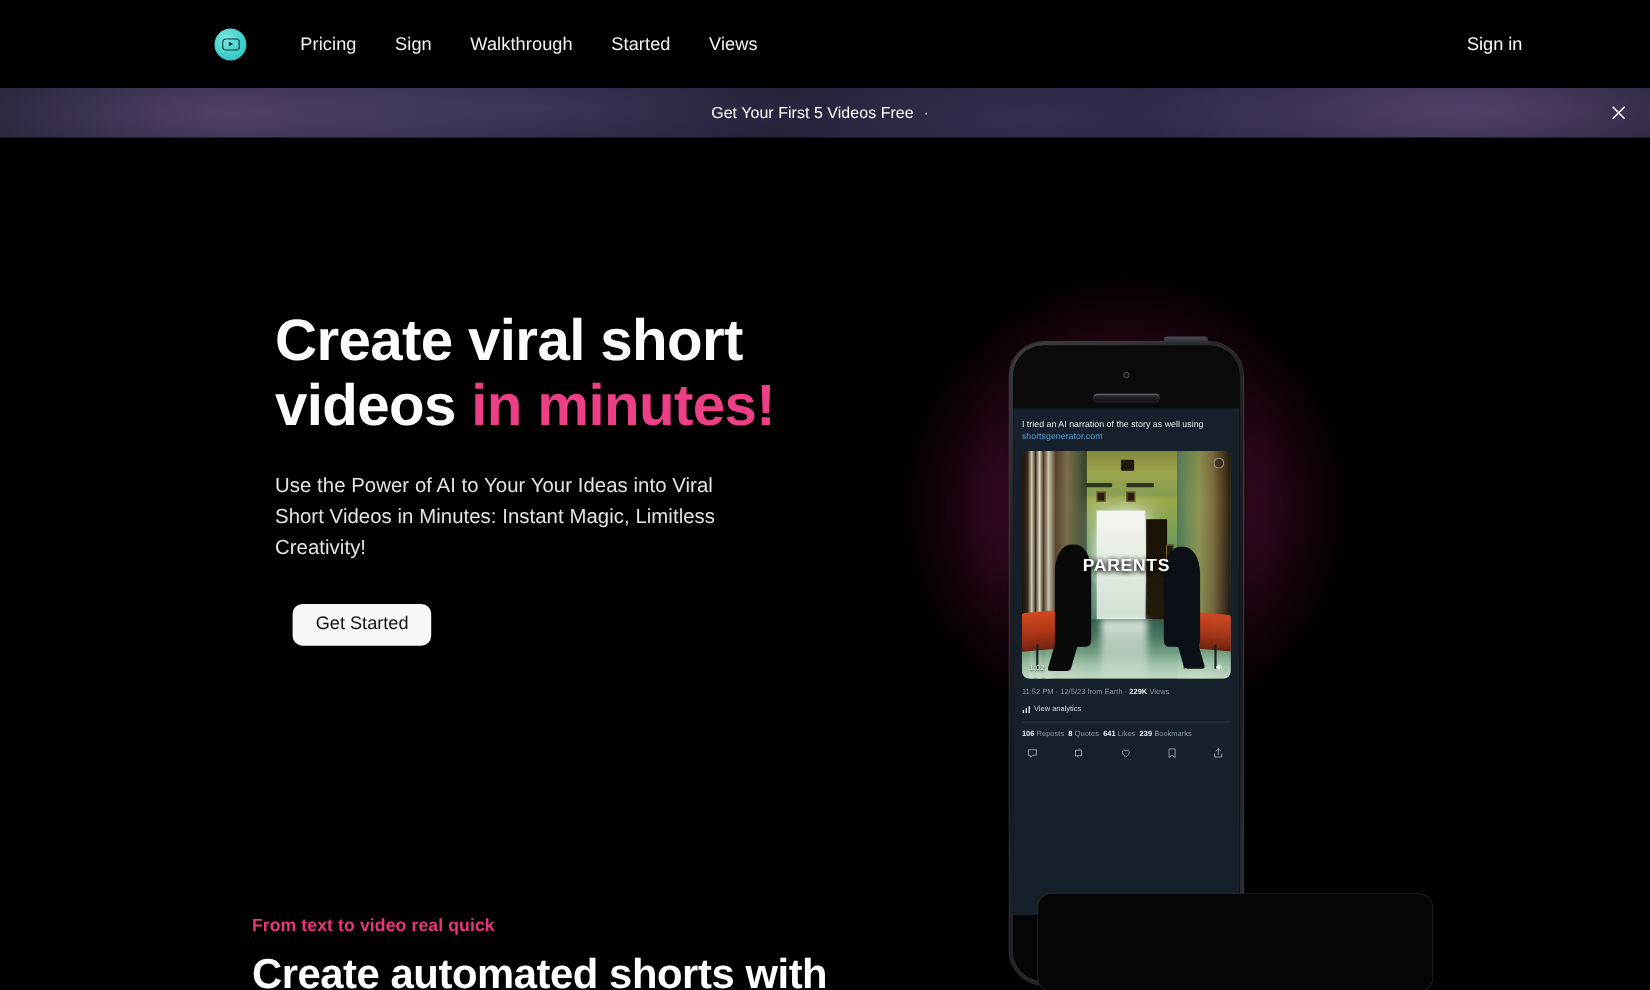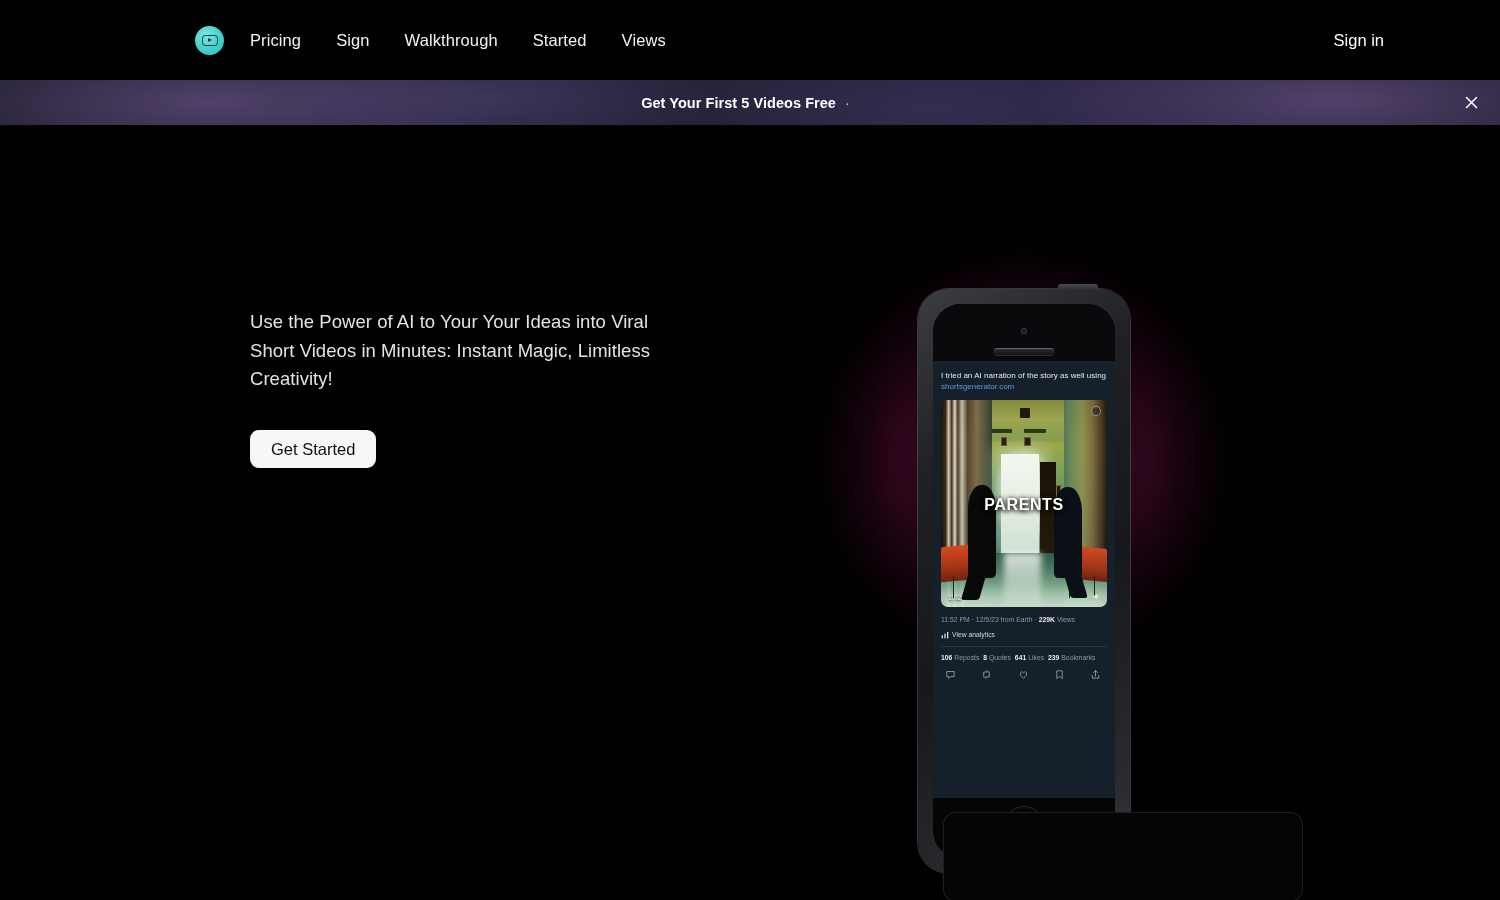--- a/index.html
+++ b/index.html
@@ -27,42 +27,42 @@
     border:1.6px solid #0a3a3c;
     display:flex; align-items:center; justify-content:center;
   }
   .logo-glyph::after {
     content:""; width:0; height:0;
     border-left:4px solid #0a3a3c;
     border-top:2.6px solid transparent;
     border-bottom:2.6px solid transparent;
     margin-left:1.4px;
   }
-  .nav-links { display:flex; align-items:center; margin-left:26px; gap:35px; }
+  .nav-links { display:flex; align-items:center; margin-left:49px; gap:35px; }
   .nav-link {
     color:#f2f2f4; font-size:16.5px; letter-spacing:.1px;
     white-space:nowrap; cursor:pointer;
   }
   .nav-right { margin-left:auto; margin-right:116px; }
   .signin { color:#fff; font-size:16.5px; cursor:pointer; white-space:nowrap; }
 
   
   .banner {
     position:absolute; top:80px; left:0; width:1500px; height:45px;
     display:flex; align-items:center; justify-content:center;
     background:
       radial-gradient(ellipse 420px 90px at 14% 50%, rgba(120,96,150,.50), rgba(120,96,150,0) 72%),
       radial-gradient(ellipse 300px 80px at 33% 40%, rgba(86,78,128,.42), rgba(86,78,128,0) 75%),
       radial-gradient(ellipse 360px 90px at 62% 60%, rgba(70,64,110,.38), rgba(70,64,110,0) 75%),
       radial-gradient(ellipse 430px 95px at 89% 45%, rgba(126,100,158,.48), rgba(126,100,158,0) 72%),
       linear-gradient(90deg,#231f33 0%,#2a2440 22%,#262038 48%,#2b2442 75%,#241f34 100%);
     z-index:35; overflow:hidden;
   }
   .banner-inner { display:flex; align-items:baseline; gap:0; }
-  .banner-bold { color:#fff; font-size:14.5px; font-weight:bold; letter-spacing:.05px; }
+  .banner-bold { color:#fff; font-size:14.5px; font-weight:normal; letter-spacing:.05px; }
   .banner-dot { color:#cfcbd8; font-size:14.5px; margin:0 9px; }
   .banner-text { color:#ddd9e4; font-size:14.5px; }
   .banner-close {
     position:absolute; right:17px; top:50%; transform:translateY(-50%);
     width:24px; height:24px; display:flex; align-items:center; justify-content:center;
     cursor:pointer;
   }
   .banner-close svg { display:block; }
 
   
@@ -70,45 +70,45 @@
   .hero-copy { position:absolute; left:250px; top:155px; width:520px; }
   .hero-h1 {
     font-size:53px; font-weight:bold; line-height:1.12;
     color:#fcfcfd; letter-spacing:-.6px;
   }
   .hero-h1 .accent { color:#ec3f86; }
   .hero-sub {
     margin-top:28px; font-size:18.5px; line-height:1.55;
     color:#e3e3e6; max-width:430px; letter-spacing:.05px;
   }
-  .hero-btns { margin-top:36px; display:flex; gap:36px; }
+  .hero-btns { margin-top:36px; display:flex; gap:36px;margin-left:16px; }
   .btn {
     border:none; border-radius:9px; cursor:pointer;
     font-size:16.5px; font-family:"Liberation Sans", sans-serif;
     padding:0 21px; height:38px; display:flex; align-items:center;
     white-space:nowrap;
   }
   .btn-light { background:#f7f7f7; color:#111113; font-weight:500; }
   .btn-pink  { background:#e62a7b; color:#fff; font-weight:500; }
 
   
   .phone-wrap { position:absolute; left:758px; top:25px; width:530px; height:620px; }
   .phone-glow {
     position:absolute; left:50%; top:310px; transform:translate(-50%,-50%);
     width:560px; height:610px;
     background:
       radial-gradient(ellipse 46% 44% at 50% 50%, rgba(218,32,120,.62) 0%, rgba(178,26,104,.40) 38%, rgba(110,18,70,.20) 62%, rgba(0,0,0,0) 80%);
     filter:blur(8px);
   }
   .phone {
-    position:absolute; left:160px; top:139px;
+    position:absolute; left:160px; top:161px;
     width:212px; height:584px;
     background:linear-gradient(145deg,#3c3d42 0%,#202125 26%,#17181b 55%,#2b2c31 88%,#3a3b40 100%);
     border-radius:31px;
-    padding:15px;
+    padding:3px;
     box-shadow:0 0 0 1px rgba(150,152,160,.34), 0 18px 44px rgba(0,0,0,.62);
   }
   .phone-btn-top {
     position:absolute; right:32px; top:-5px; width:40px; height:6px;
     background:linear-gradient(180deg,#4b4c52,#2a2b30);
     border-radius:3px 3px 0 0;
   }
   .phone-inner {
     width:100%; height:100%; background:#000;
     border-radius:28px; overflow:hidden;
@@ -347,20 +347,21 @@
     <div class="banner-close">
       <svg width="13" height="13" viewBox="0 0 13 13" aria-hidden="true">
         <path d="M1.5 1.5 L11.5 11.5 M11.5 1.5 L1.5 11.5" stroke="#ffffff" stroke-width="1.5" stroke-linecap="round"></path>
       </svg>
     </div>
   </div>
 
   <section class="hero">
 
     <div class="hero-copy">
+      <h1 class="hero-h1"><span>Create viral short videos </span><span class="accent">in minutes!</span></h1>
       <p class="hero-sub">Use the Power of AI to Your Your Ideas into Viral Short Videos in Minutes: Instant Magic, Limitless Creativity!</p>
       <div class="hero-btns">
         <button class="btn btn-light">Get Started</button>
       </div>
     </div>
 
     <div class="phone-wrap">
       <div class="phone-glow"></div>
 
       <div class="phone">
@@ -453,15 +454,19 @@
           <div class="phone-bottom">
             <div class="home-halo"></div>
             <div class="home-btn"></div>
           </div>
 
         </div>
       </div>
     </div>
   </section>
 
+  <section class="sec2">
+    <div class="sec2-eyebrow">From text to video real quick</div>
+    <h2 class="sec2-head">Create automated shorts with</h2>
+  </section>
   <div class="sec2-card"></div>
 
 </div>
 
 </body></html>

